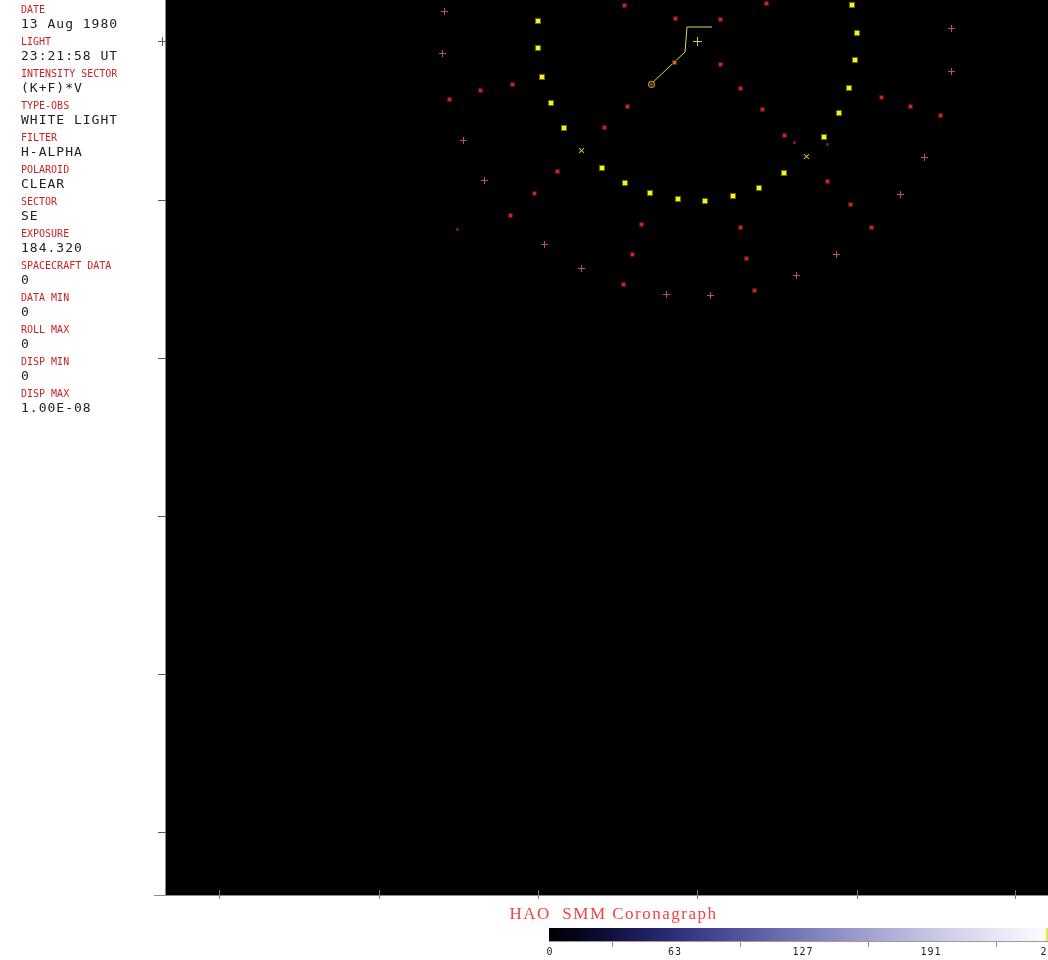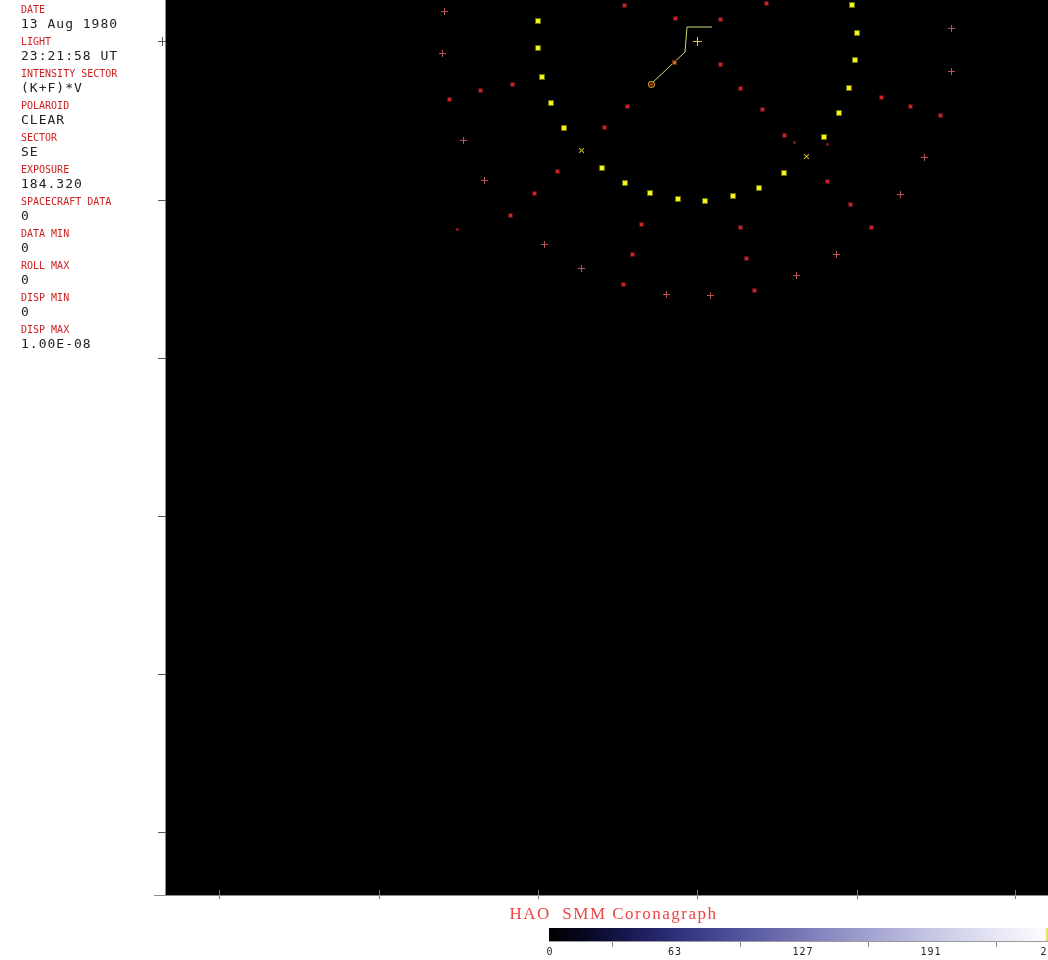--- a/index.html
+++ b/index.html
@@ -63,20 +63,28 @@
       <div class="flabel">DATE</div>
       <div class="fvalue">13 Aug 1980</div>
     </div>
     <div class="field">
       <div class="flabel">LIGHT</div>
       <div class="fvalue">23:21:58 UT</div>
     </div>
     <div class="field">
       <div class="flabel">INTENSITY SECTOR</div>
       <div class="fvalue">(K+F)*V</div>
+    </div>
+    <div class="field">
+      <div class="flabel">TYPE-OBS</div>
+      <div class="fvalue">WHITE LIGHT</div>
+    </div>
+    <div class="field">
+      <div class="flabel">FILTER</div>
+      <div class="fvalue">H-ALPHA</div>
     </div>
     <div class="field">
       <div class="flabel">POLAROID</div>
       <div class="fvalue">CLEAR</div>
     </div>
     <div class="field">
       <div class="flabel">SECTOR</div>
       <div class="fvalue">SE</div>
     </div>
     <div class="field">

